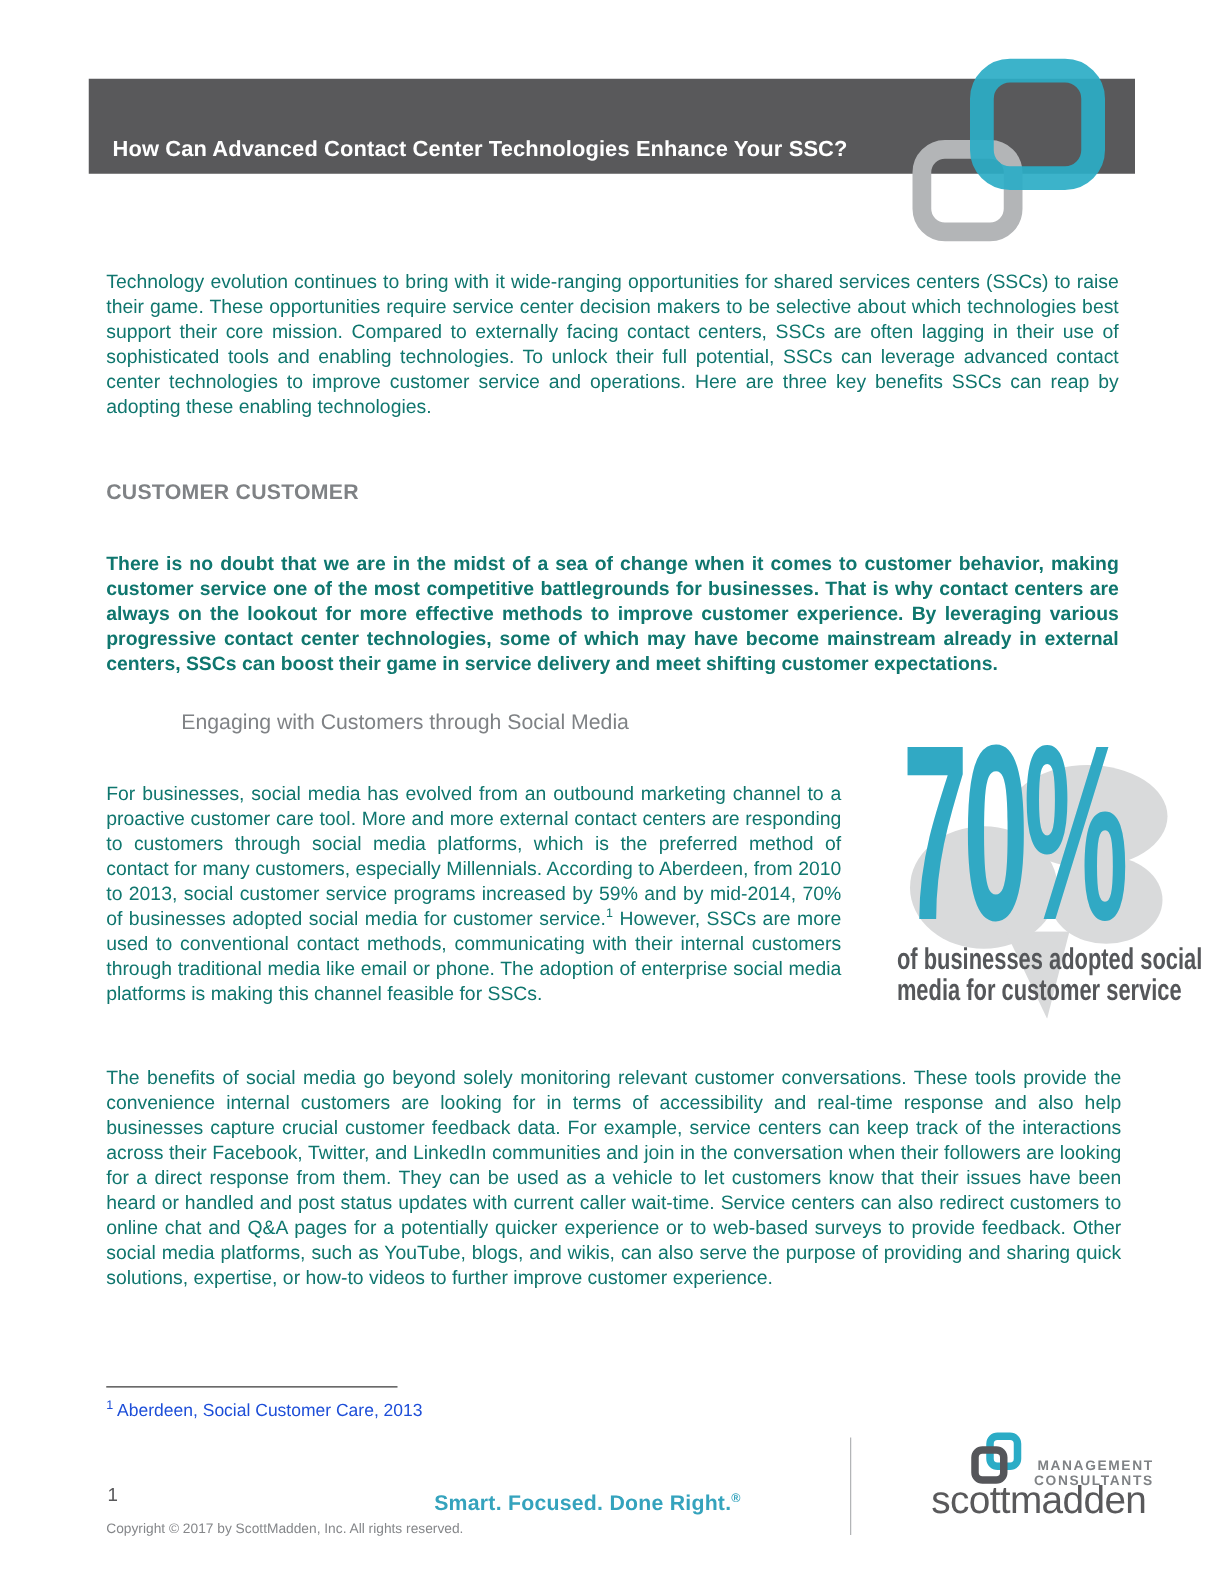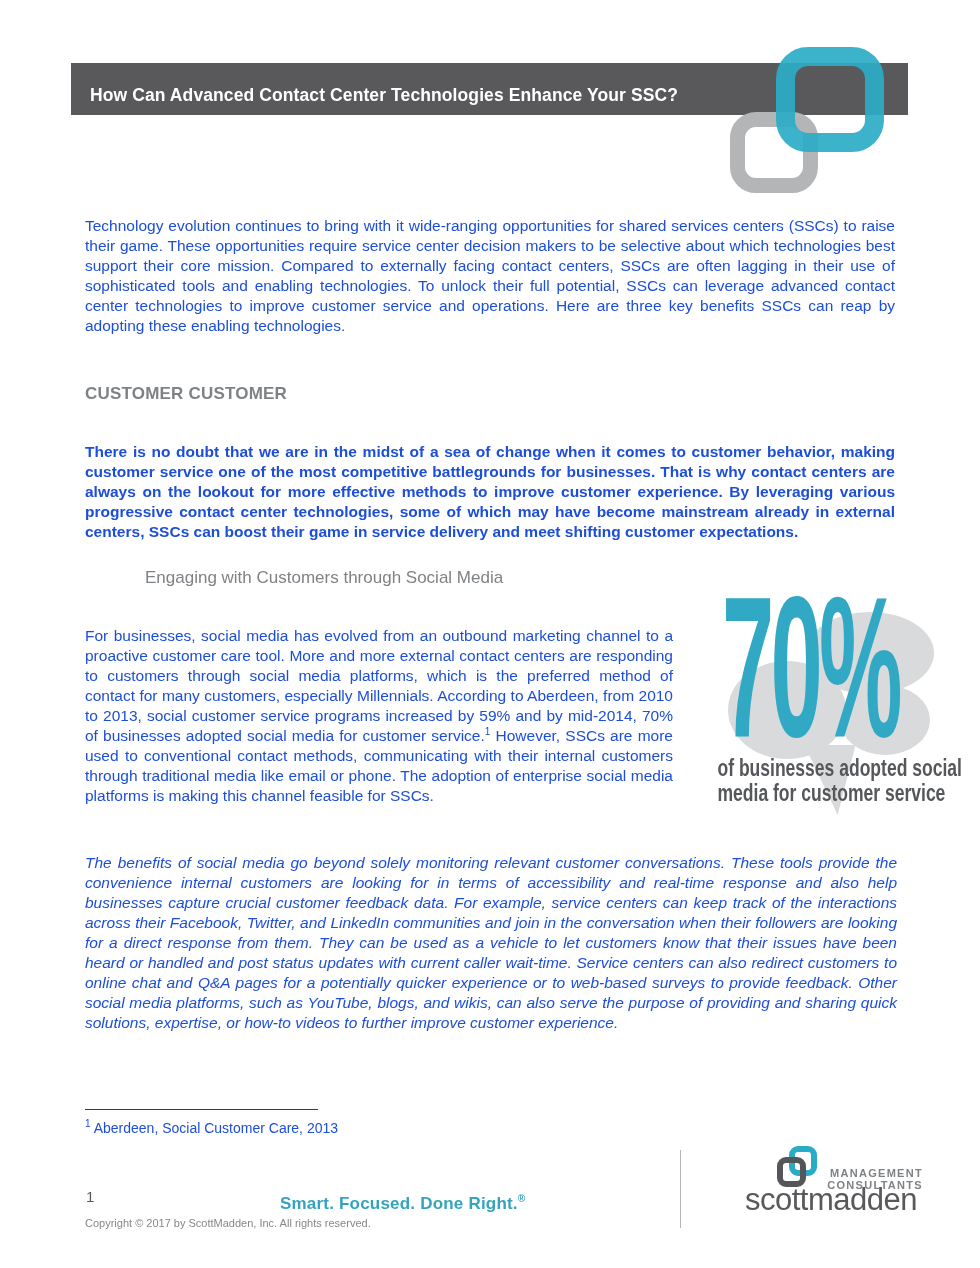--- a/index.html
+++ b/index.html
@@ -2,33 +2,33 @@
 <html><head>
 <meta charset="utf-8">
 <style>
   html,body{margin:0;padding:0;background:#ffffff;}
   .page{
     position:relative;width:980px;height:1268px;margin:0 auto;background:#ffffff;
     font-family:"Liberation Sans","DejaVu Sans",sans-serif;color:#212121;overflow:hidden;
   }
   
   .header-bar{
-    position:absolute;left:71px;top:63px;width:837px;height:52px;background:#59595b;
+    position:absolute;left:71px;top:63px;width:837px;height:76px;background:#59595b;
     display:flex;align-items:flex-end;box-sizing:border-box;padding:0 0 9px 19px;z-index:1;
   }
   .header-title{color:#ffffff;font-size:17.5px;font-weight:bold;letter-spacing:.1px;}
   .logo-square{position:absolute;box-sizing:border-box;background:transparent;}
   .hdr-gray-sq{left:730px;top:112px;width:88px;height:81px;border:15px solid #b3b5b7;border-radius:26px;z-index:2;}
   .hdr-teal-sq{left:776px;top:47px;width:108px;height:105px;border:19px solid #2bacc6;border-radius:32px;z-index:3;opacity:.92;}
   
-  .para{position:absolute;text-align:justify;font-size:15.5px;line-height:20px;color:#1d4ed8;}
+  .para{position:absolute;text-align:justify;font-size:15.5px;line-height:20px;color:#0f766e;}
   .p-intro{left:85px;top:200px;width:810px;}
   .p-cs{left:85px;top:426px;width:810px;font-weight:bold;}
   .p-social{left:85px;top:610px;width:588px;}
-  .p-benefits{left:85px;top:837px;width:812px;font-style:italic;}
+  .p-benefits{left:85px;top:837px;width:812px;}
   .section-heading{position:absolute;left:85px;top:384px;font-size:17px;font-weight:bold;color:#7f8285;letter-spacing:.2px;}
   .sub-heading{position:absolute;left:145px;top:568px;font-size:17px;font-weight:normal;color:#7f8285;}
   sup.fn{font-size:10px;vertical-align:super;line-height:0;}
   
   .stat{position:absolute;left:720px;top:595px;width:220px;height:225px;}
   .bubble{position:absolute;background:#d9dadb;border-radius:50%;}
   .bubble-a{left:86px;top:17px;width:128px;height:82px;}
   .bubble-b{left:8px;top:66px;width:118px;height:98px;}
   .bubble-c{left:120px;top:90px;width:90px;height:70px;}
   .bubble-tail{position:absolute;left:78px;top:150px;width:64px;height:70px;background:#d9dadb;
@@ -40,21 +40,21 @@
   .stat-caption{
     position:absolute;left:-43px;top:160px;width:300px;text-align:center;color:#55575a;font-weight:bold;
     font-size:24px;line-height:25px;transform:scaleX(0.73);transform-origin:center top;white-space:nowrap;
   }
   
   .footnote-rule{position:absolute;left:85px;top:1109px;width:233px;height:0;border-top:1.5px solid #3a3a3a;}
   .footnote{position:absolute;left:85px;top:1120px;font-size:14px;color:#1d4ed8;}
   
   .page-number{position:absolute;left:86px;top:1188px;font-size:15px;color:#59595b;}
   .copyright{position:absolute;left:85px;top:1217px;font-size:11px;color:#85878a;text-align:right;}
-  .tagline{position:absolute;left:280px;top:1193px;width:380px;
+  .tagline{position:absolute;left:280px;top:1193px;width:380px;text-align:center;
     color:#35a3bd;font-weight:bold;font-size:17px;letter-spacing:.2px;}
   .tagline .reg{font-size:10px;vertical-align:super;}
   .footer-divider{position:absolute;left:680px;top:1150px;width:0;height:78px;border-left:1px solid #b3b5b7;}
   .ftr-teal-sq{left:789px;top:1146px;width:28px;height:30px;border:6px solid #2bacc6;border-radius:9px;z-index:1;}
   .ftr-gray-sq{left:777px;top:1157px;width:29px;height:30px;border:6px solid #55565a;border-radius:9px;z-index:2;}
   .footer-logo-text{position:absolute;left:725px;top:1184px;width:192px;text-align:right;
     color:#59595b;font-size:31px;line-height:31px;letter-spacing:-0.5px;font-weight:normal;}
   .footer-logo-sub{position:absolute;left:731px;top:1167px;width:192px;text-align:right;
     color:#7f8285;font-size:11px;letter-spacing:1.3px;font-weight:bold;}
 </style>

